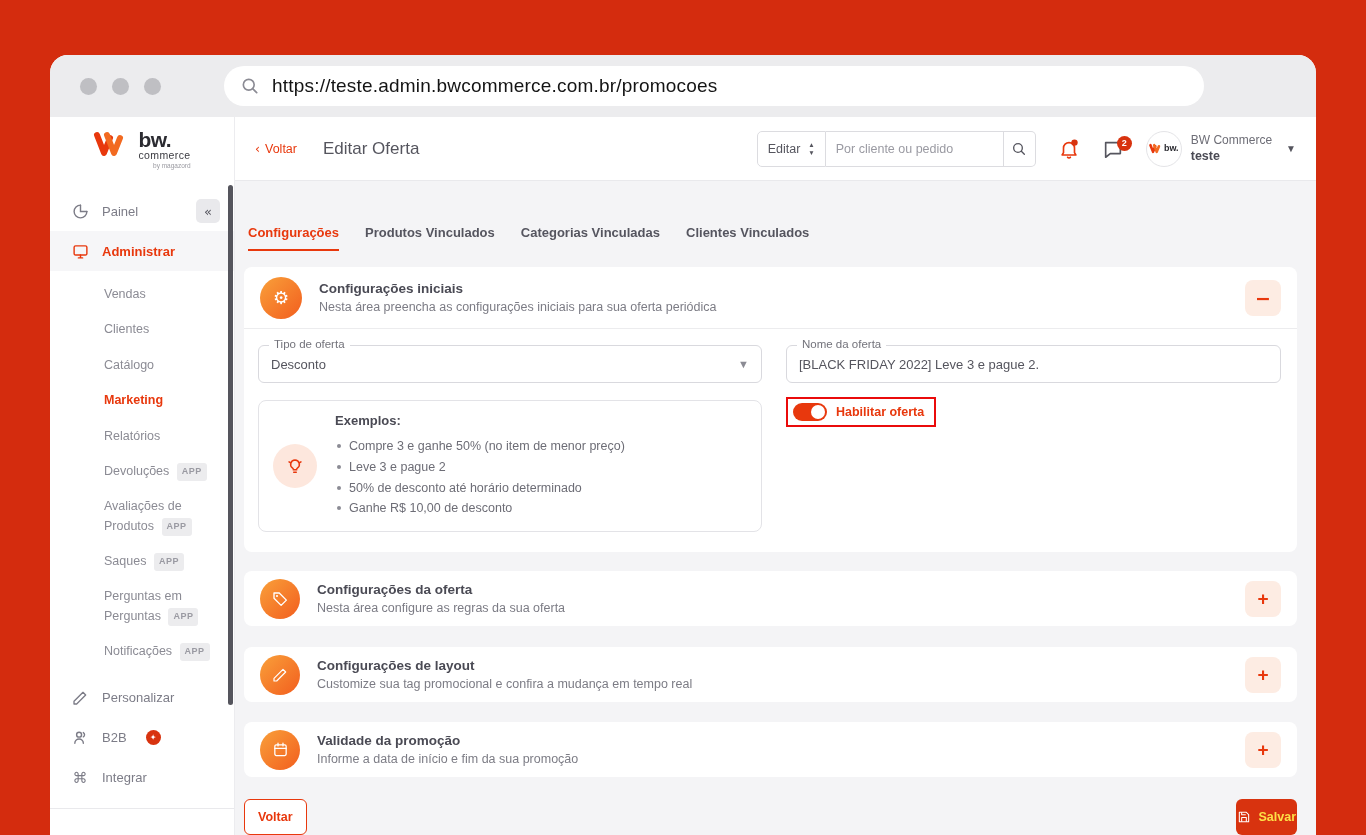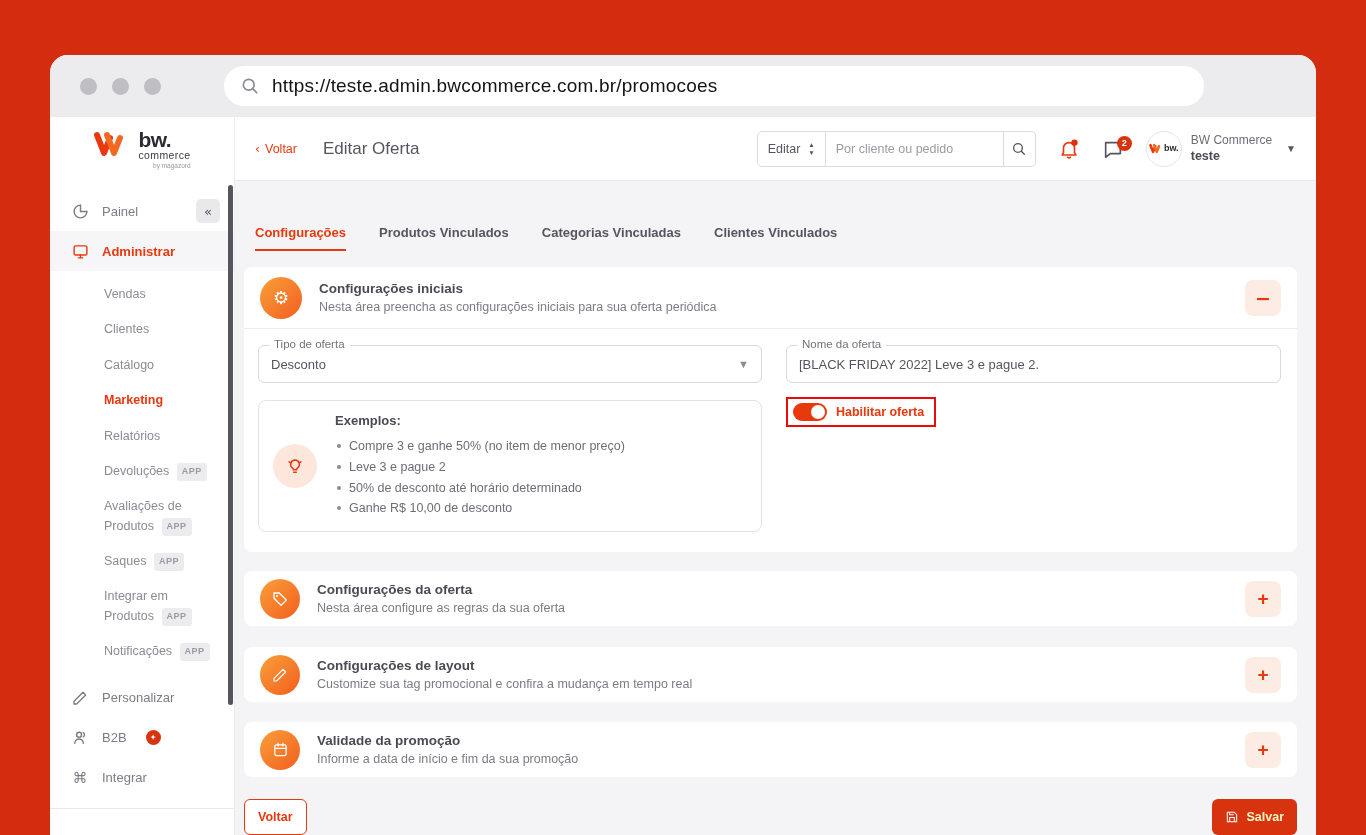--- a/index.html
+++ b/index.html
@@ -74,21 +74,21 @@
   .avatar{width:36px;height:36px;border-radius:50%;background:#fff;border:1px solid #e4e4e7;
     display:flex;align-items:center;justify-content:center;gap:1px;overflow:hidden;}
   .avatar .mini-bw{font-size:9px;font-weight:bold;color:#2b2b31;line-height:1;}
   .account-text{margin-left:9px;line-height:1.3;}
   .account-name{font-size:12px;color:#6d6d76;}
   .account-user{font-size:12.5px;color:#4a4a54;font-weight:bold;}
   .account-caret{margin-left:14px;color:#55555e;font-size:10px;}
 
   .content{flex:1;background:var(--content-bg);padding:0 19px 0 9px;overflow:hidden;}
   .tabs{display:flex;gap:26px;margin:44px 0 0 4px;}
-  .tab{font-size:13px;font-weight:bold;color:#55555f;padding-bottom:9px;cursor:pointer;margin-left:7px;}
+  .tab{font-size:13px;font-weight:bold;color:#55555f;padding-bottom:9px;cursor:pointer;}
   .tab.active{color:var(--accent);border-bottom:2px solid var(--accent);}
 
   .card{background:#fff;border-radius:8px;margin-top:16px;}
   .card-header{display:flex;align-items:center;padding:10px 16px;height:62px;}
   .sec-circle{width:42px;height:42px;border-radius:50%;flex:0 0 42px;
     background:linear-gradient(135deg,var(--orange-1),var(--orange-2));
     display:flex;align-items:center;justify-content:center;color:#fff;}
   .sec-texts{margin-left:17px;}
   .sec-title{font-size:13.5px;font-weight:bold;color:#4a4a54;}
   .sec-sub{font-size:12.5px;color:#7c7c85;margin-top:4px;}
@@ -125,22 +125,22 @@
 
   .card.collapsed{height:55px;}
   .card.collapsed .card-header{height:55px;}
   .card.collapsed .sec-circle{width:40px;height:40px;flex-basis:40px;}
   .card.c2{margin-top:19px;} .card.c3{margin-top:21px;} .card.c4{margin-top:20px;}
 
   .footer-row{display:flex;align-items:center;margin-top:22px;}
   .btn-outline{border:1px solid var(--accent);color:var(--accent);background:#fff;border-radius:6px;
     height:36px;padding:0 13px;font-size:12.5px;font-weight:bold;cursor:pointer;
     font-family:"Liberation Sans",sans-serif;}
-  .btn-solid{margin-left:auto;background:#d8330f;color:#fef9c3;border:none;border-radius:6px;height:36px;
-    padding:0 13px;font-size:12.5px;font-weight:bold;display:flex;align-items:center;gap:7px;cursor:pointer;
+  .btn-solid{margin-left:auto;background:#d8330f;color:#fde047;border:none;border-radius:6px;height:36px;
+    padding:0 1px;font-size:12.5px;font-weight:bold;display:flex;align-items:center;gap:7px;cursor:pointer;
     font-family:"Liberation Sans",sans-serif;}
 </style>
 </head>
 <body>
 
 <div class="window">
 
   <div class="chrome">
     <div class="dots">
       <div class="dot"></div>
@@ -201,21 +201,21 @@
 
         <div class="subnav">
           <div class="subitem"><span>Vendas</span></div>
           <div class="subitem"><span>Clientes</span></div>
           <div class="subitem"><span>Catálogo</span></div>
           <div class="subitem active"><span>Marketing</span></div>
           <div class="subitem"><span>Relatórios</span></div>
           <div class="subitem"><span>Devoluções</span> <span class="app-badge">APP</span></div>
           <div class="subitem"><span>Avaliações de Produtos</span> <span class="app-badge">APP</span></div>
           <div class="subitem"><span>Saques</span> <span class="app-badge">APP</span></div>
-          <div class="subitem"><span>Integrar em Produtos</span> <span class="app-badge">APP</span></div>
+          <div class="subitem"><span>Perguntas em Perguntas</span> <span class="app-badge">APP</span></div>
           <div class="subitem"><span>Notificações</span> <span class="app-badge">APP</span></div>
         </div>
 
         <div class="nav-item">
           <span class="ic">
             <svg width="16" height="16" viewBox="0 0 24 24" fill="none" stroke="#7c7c87" stroke-width="2" stroke-linecap="round" stroke-linejoin="round">
               <path d="M16.5 3.5l4 4L7 21H3v-4L16.5 3.5z"></path>
             </svg>
           </span>
           <span>Personalizar</span>

